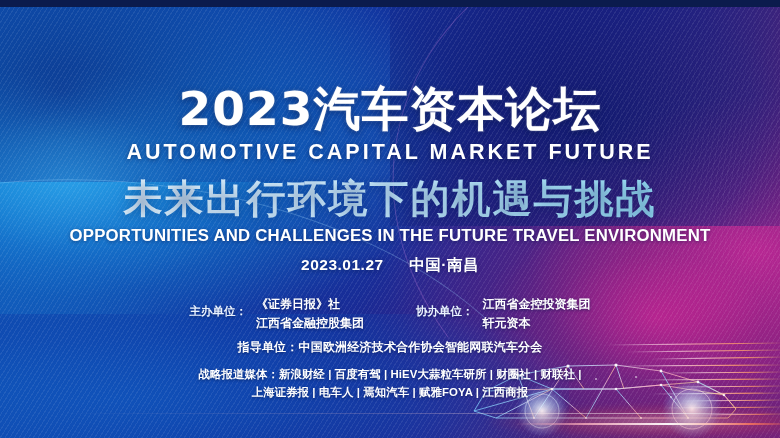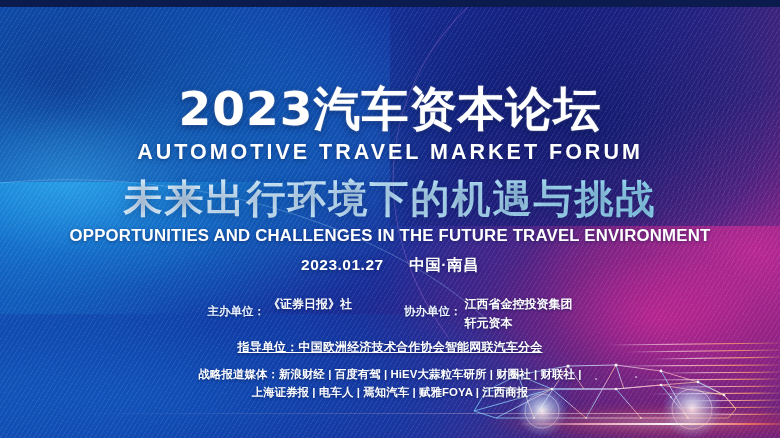--- a/index.html
+++ b/index.html
@@ -189,21 +189,21 @@
   }
   .datebar .gap{ display:inline-block; width:16px; }
 
   
   .orgs{
     position:absolute; top:288px; left:0; width:100%;
     display:flex; justify-content:center; align-items:flex-start;
     gap:52px;
     color:#ffffff;
   }
-  .org-block{ display:flex; align-items:flex-start; gap:3px; }
+  .org-block{ display:flex; align-items:flex-start; gap:9px; }
   .org-label{
     font-size:11.5px; font-weight:bold; line-height:1.55;
     padding-top:8px;
     white-space:nowrap;
     color:#eaf3ff;
     text-shadow:0 1px 3px rgba(5,20,70,0.6);
   }
   .org-values{
     font-size:12px; font-weight:bold; line-height:1.55;
     white-space:nowrap;
@@ -211,21 +211,20 @@
     text-shadow:0 1px 3px rgba(5,20,70,0.6);
   }
 
   .guide{
     position:absolute; top:334px; left:0; width:100%;
     text-align:center;
     font-size:12px; font-weight:bold; line-height:1;
     color:#ffffff;
     letter-spacing:0.2px;
     text-shadow:0 1px 3px rgba(5,20,70,0.6);
-    text-decoration:underline;
   }
 
   .media{
     position:absolute; top:358px; left:0; width:100%;
     text-align:center;
     color:#ffffff;
     text-shadow:0 1px 3px rgba(5,20,70,0.6);
   }
   .media-line{
     font-size:11.4px; font-weight:bold; line-height:1.62;
@@ -334,38 +333,39 @@
     <div class="streak-glow"></div>
     <div class="streak-line"></div>
     <div class="magenta-edge"></div>
   </div>
   <div class="floor-line" style="position:absolute;left:60px;bottom:31px;width:700px;height:1px;background:linear-gradient(90deg,rgba(255,255,255,0) 0%,rgba(255,200,200,0.22) 50%,rgba(255,255,255,0.55) 88%,rgba(255,255,255,0) 100%);"></div>
 
   <div class="content">
 
     <div class="title-main">2023汽车资本论坛</div>
 
-    <div class="title-en">AUTOMOTIVE TRAVEL MARKET FORUM</div>
+    <div class="title-en">AUTOMOTIVE CAPITAL MARKET FUTURE</div>
 
     <div class="subtitle-cn">未来出行环境下的机遇与挑战</div>
 
     <div class="subtitle-en">OPPORTUNITIES AND CHALLENGES IN THE FUTURE TRAVEL ENVIRONMENT</div>
 
     <div class="datebar">
       <span>2023.01.27</span>
       <span class="gap"></span>
       <span>中国·南昌</span>
     </div>
 
     <div class="orgs">
 
       <div class="org-block">
         <div class="org-label">主办单位：</div>
         <div class="org-values">
           <div>《证券日报》社</div>
+          <div>江西省金融控股集团</div>
         </div>
       </div>
 
       <div class="org-block">
         <div class="org-label">协办单位：</div>
         <div class="org-values">
           <div>江西省金控投资集团</div>
           <div>轩元资本</div>
         </div>
       </div>

